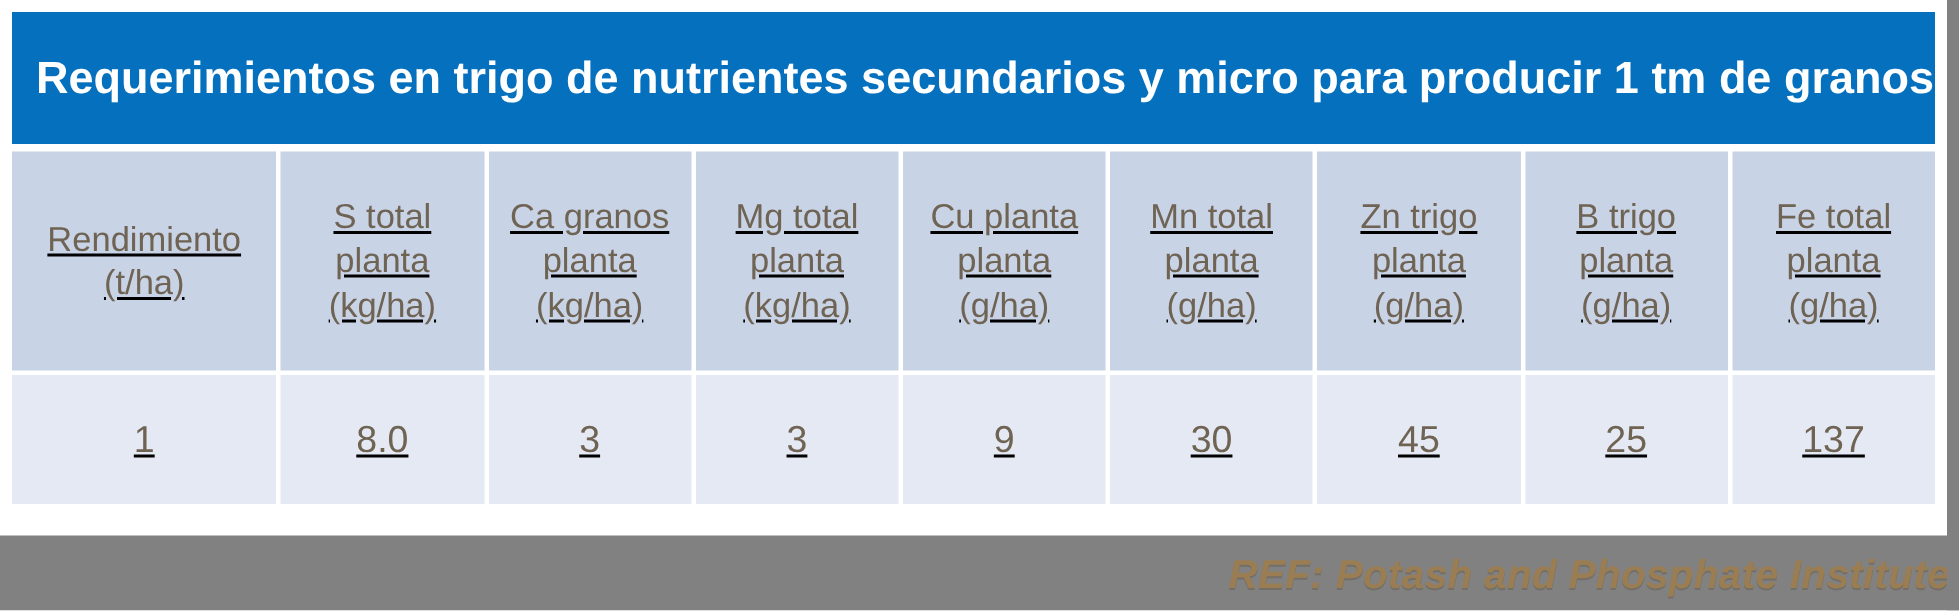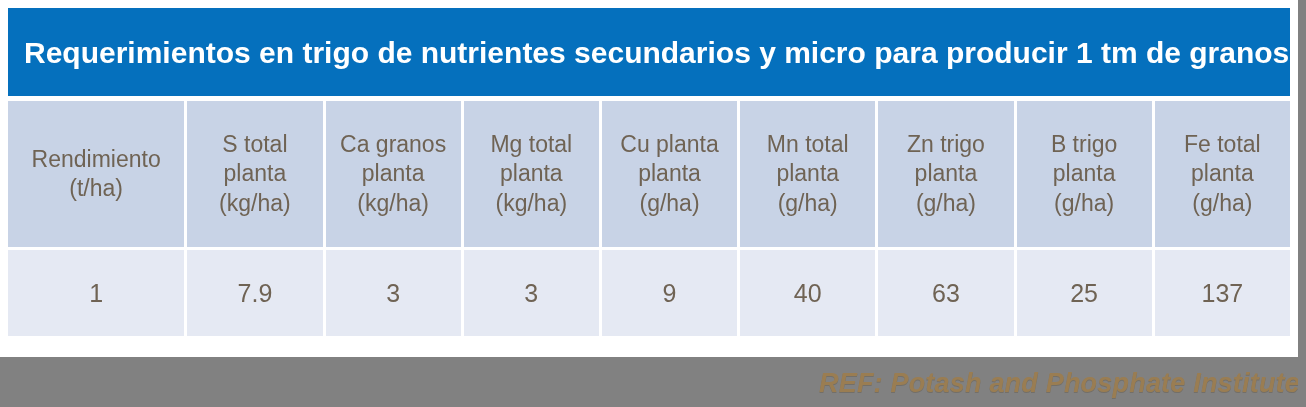--- a/index.html
+++ b/index.html
@@ -71,20 +71,21 @@
     padding-left: 16px;
     line-height: 1.1;
     white-space: nowrap;
   }
   
   .table-wrap {
     position: absolute;
     left: 8px;
     top: 101px;
     width: 1081px;
+    text-decoration: underline;
   }
   table.data-table {
     border-collapse: separate;
     border-spacing: 3px 3px;
     margin: -3px;
     width: 1288px;
     table-layout: fixed;
   }
   table.data-table th,
   table.data-table td {
@@ -177,26 +178,26 @@
           <th>
             <span class="hdr-line">Fe total</span>
             <span class="hdr-line">planta</span>
             <span class="hdr-line">(g/ha)</span>
           </th>
         </tr>
       </thead>
       <tbody>
         <tr>
           <td>1</td>
-          <td>7.9</td>
+          <td>8.0</td>
           <td>3</td>
           <td>3</td>
           <td>9</td>
-          <td>40</td>
-          <td>63</td>
+          <td>30</td>
+          <td>45</td>
           <td>25</td>
           <td>137</td>
         </tr>
       </tbody>
     </table>
   </div>
 
   <div class="footer-band">
     <div class="footer-ref">REF: Potash and Phosphate Institute</div>
   </div>

